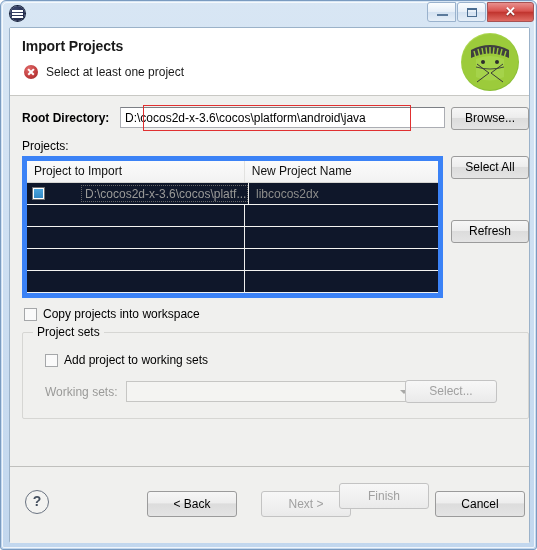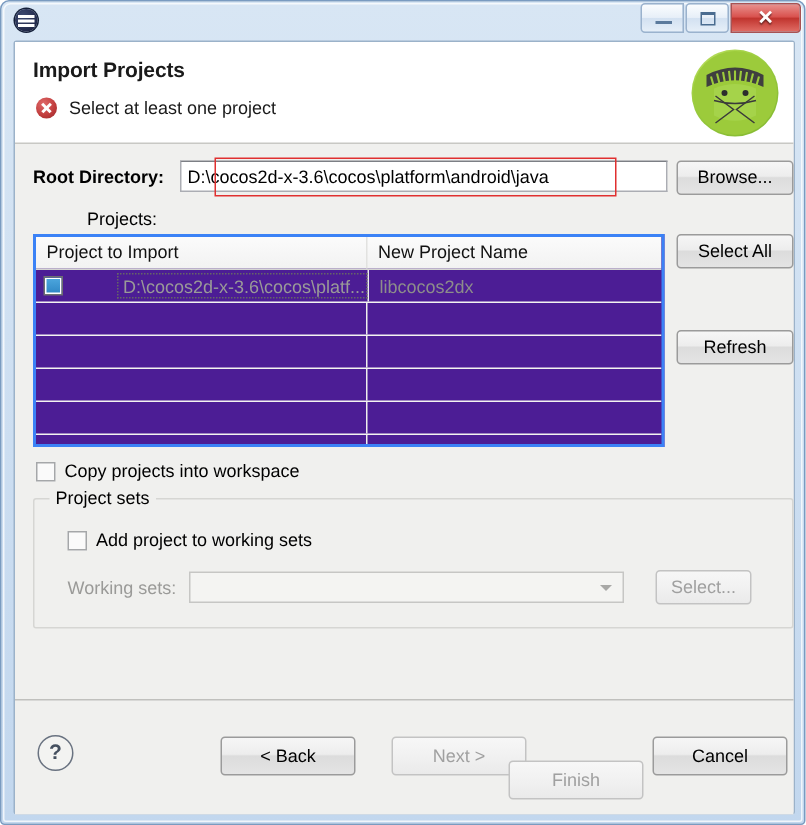--- a/index.html
+++ b/index.html
@@ -219,29 +219,29 @@
     cursor: default;
   }
   .btn.hover {
     background: linear-gradient(to bottom, #fdf6e6 0%, #f8ecd2 45%, #f3e2bb 50%, #f9efd9 100%);
     border-color: #b8a268;
   }
   .btn.disabled { color: #a0a0a0; border-color: #c3c3c3;
     background: linear-gradient(to bottom, #f7f7f7 0%, #f1f1f1 50%, #eaeaea 100%); }
   .btn-browse { left: 441px; top: 11px; width: 78px; height: 23px; }
 
-  .projects-label { left: 12px; top: 43px; margin-left: 36px; }
+  .projects-label { left: 12px; top: 43px; }
 
   
   .table-wrap {
     position: absolute;
     left: 12px; top: 60px;
     width: 421px; height: 142px;
-    background: #4c1d95;
-    border: 2px solid #3b82f6;
+    background: #0f172a;
+    border: 5px solid #3b82f6;
     box-sizing: border-box;
     overflow: hidden;
   }
   .thead {
     display: flex;
     height: 21px;
     background: linear-gradient(to bottom, #fbfbfb 0%, #f2f2f2 100%);
     border-bottom: 1px solid #d5d5d2;
   }
   .th {
@@ -338,21 +338,21 @@
     border: 1px solid #c6c6c4;
   }
   .ws-combo .arrow {
     position: absolute;
     right: 7px; top: 8px;
     width: 0; height: 0;
     border-left: 4px solid transparent;
     border-right: 4px solid transparent;
     border-top: 4px solid #a8a8a6;
   }
-  .btn-select { left: 414px; top: 47px; width: 64px; height: 23px; }
+  .btn-select { left: 382px; top: 47px; width: 92px; height: 23px; }
 
   
   .footer {
     position: relative;
     height: 76px;
     background: #f0f0ee;
     border-top: 1px solid #c0c0bd;
   }
   .help-icon {
     position: absolute;
@@ -362,21 +362,21 @@
     border: 1.5px solid #6a7381;
     color: #45505f;
     font-size: 14px;
     font-weight: bold;
     text-align: center;
     line-height: 20px;
     background: #f3f3f1;
   }
   .btn-back   { left: 137px; top: 24px; width: 90px; height: 26px; }
   .btn-next   { left: 233px; top: 24px; width: 90px; height: 26px; }
-  .btn-finish { left: 329px; top: 40px; width: 90px; height: 26px; }
+  .btn-finish { left: 329px; top: 16px; width: 90px; height: 26px; }
   .btn-cancel { left: 425px; top: 24px; width: 90px; height: 26px; }
 </style>
 </head>
 <body>
 
 <div class="window">
   <div class="window-inner-glow"></div>
 
   <div class="titlebar">
     <div class="app-icon"></div>

